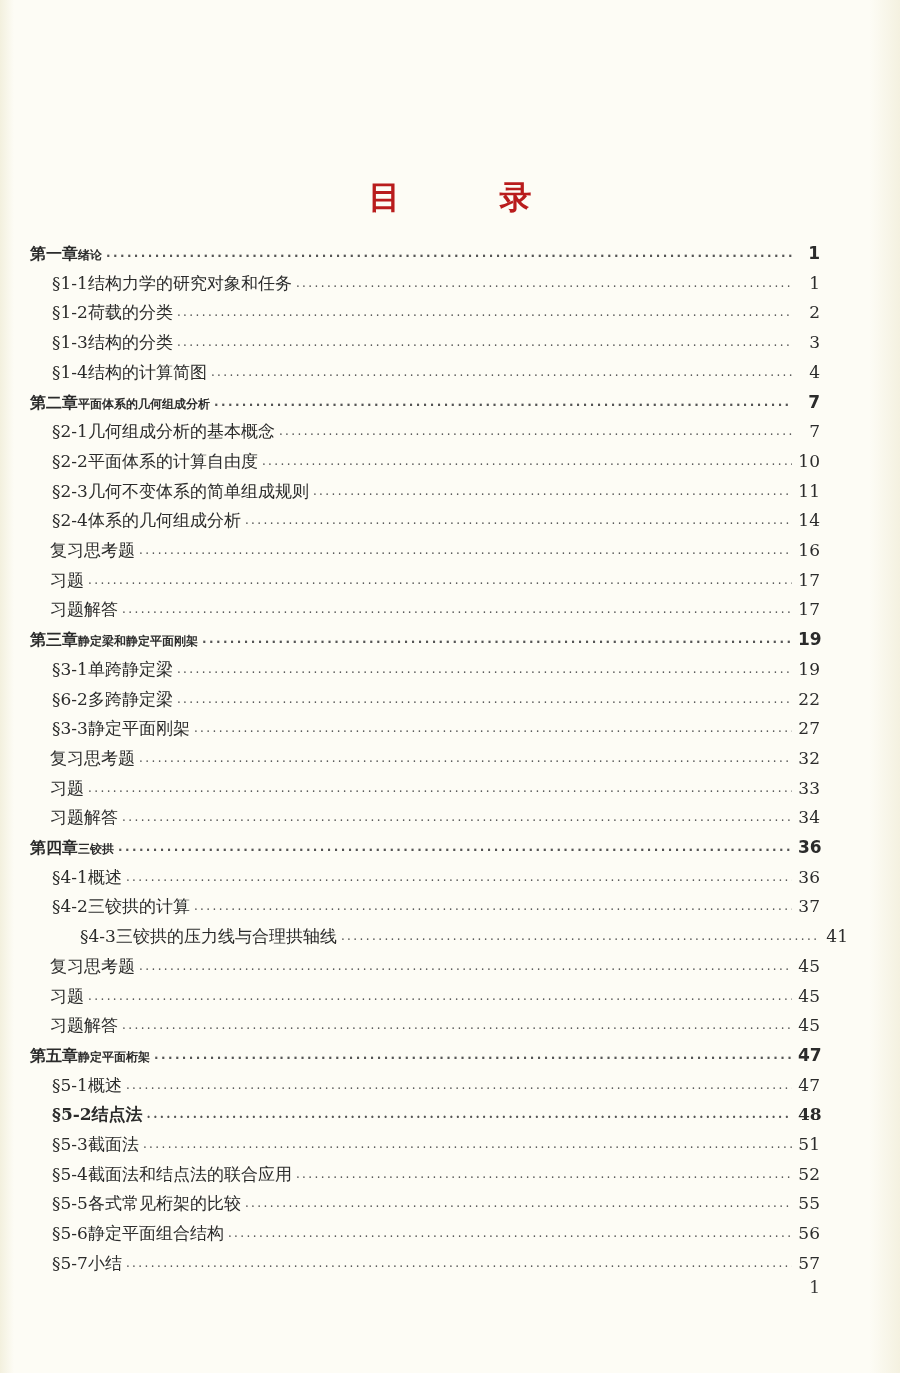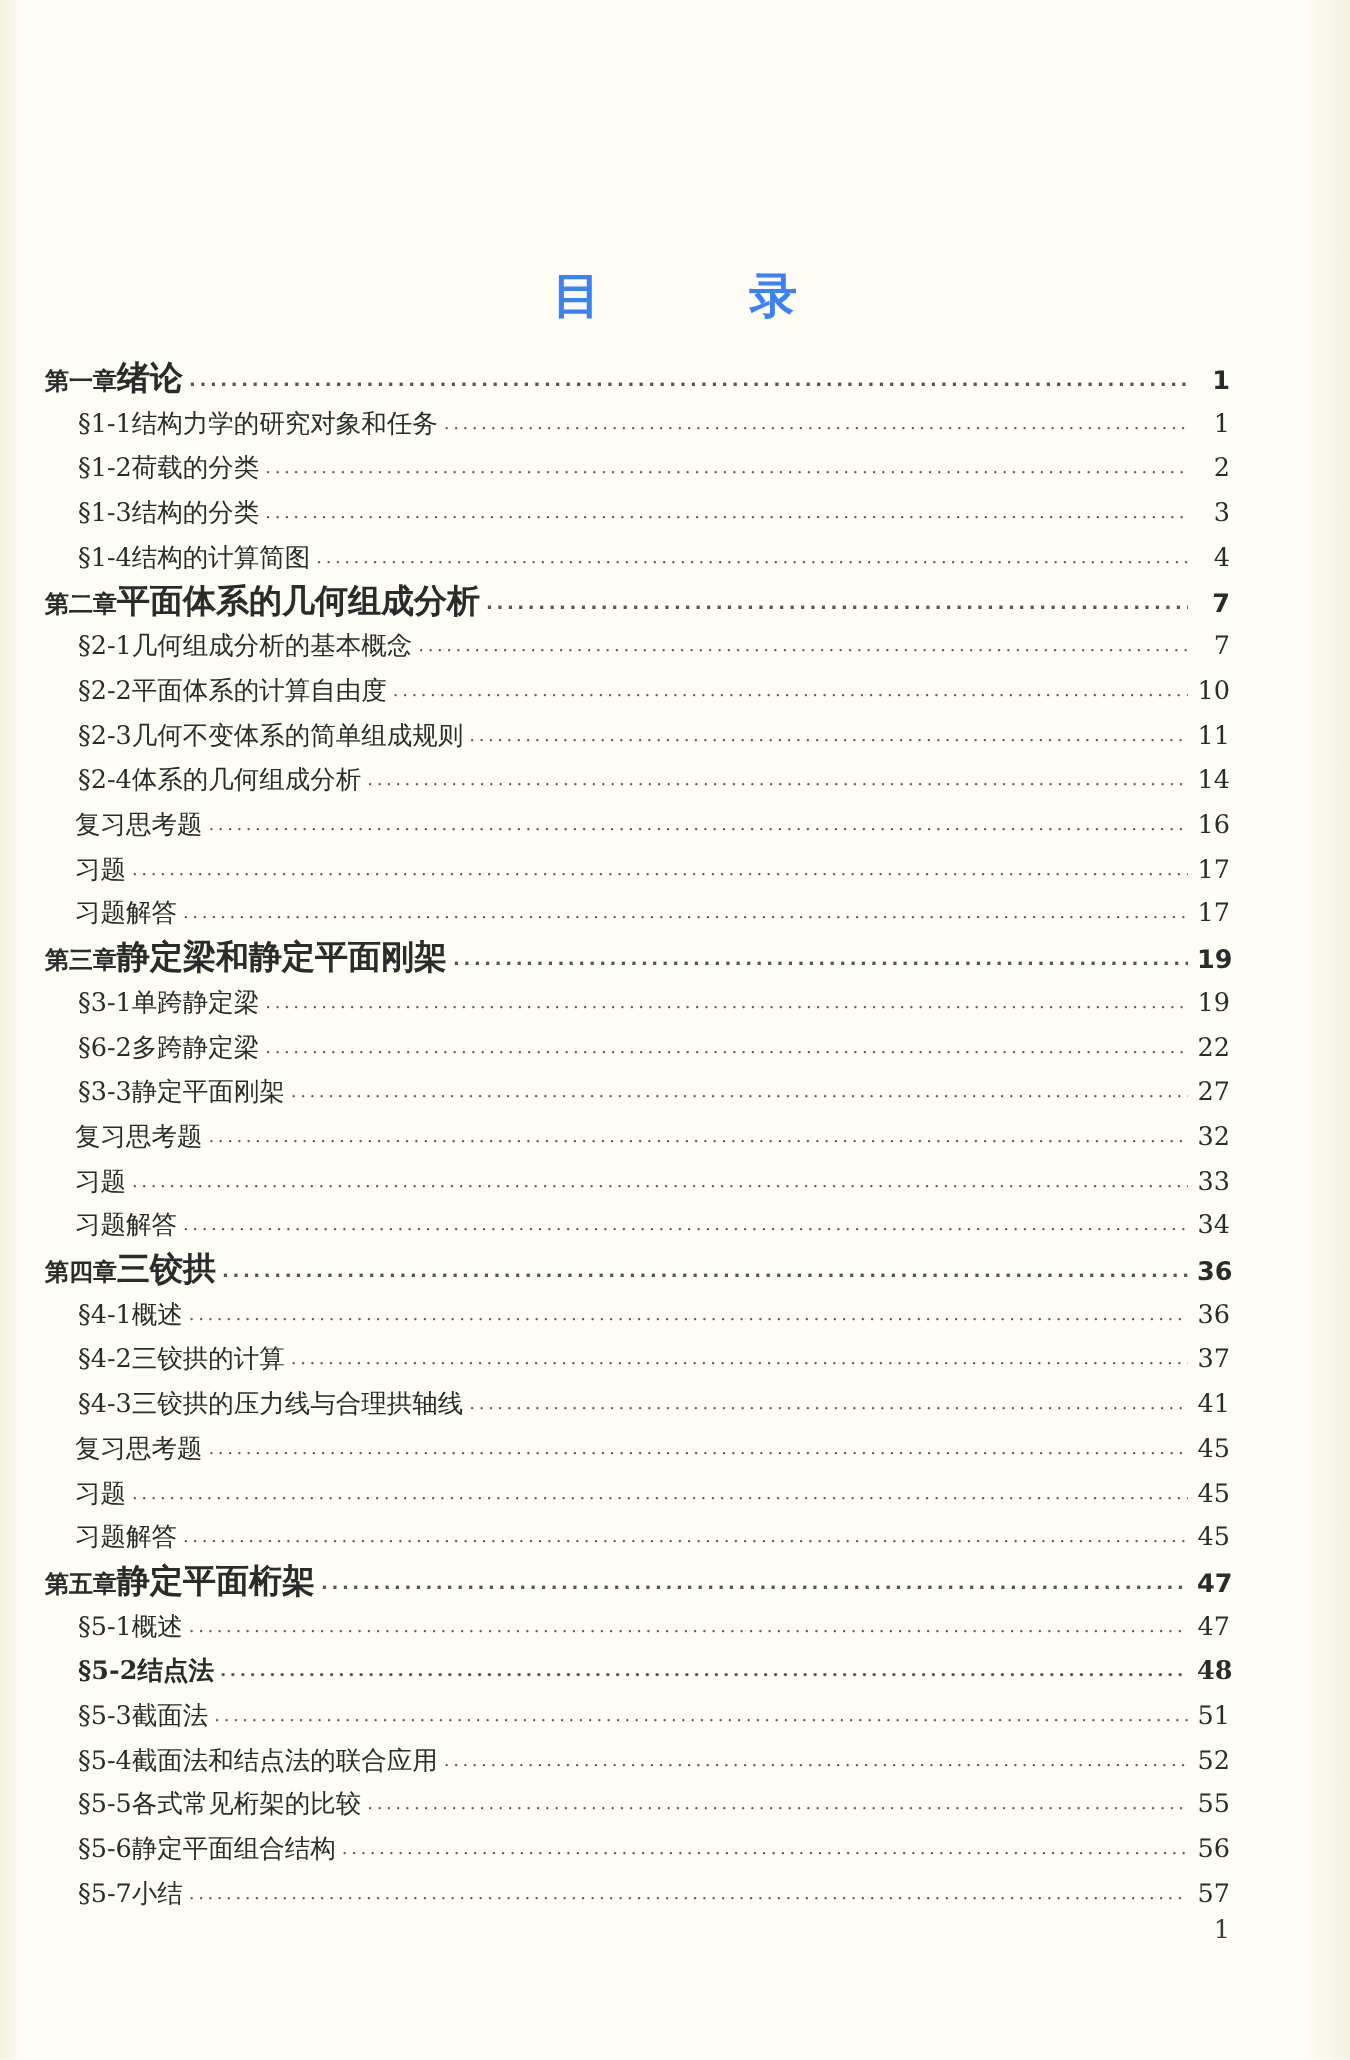--- a/index.html
+++ b/index.html
@@ -26,21 +26,21 @@
     .title {
       position: absolute;
       top: 176px;
       left: 0;
       width: 900px;
       text-align: center;
       font-family: "DejaVu Sans", "Liberation Sans", sans-serif;
       font-size: 32px;
       font-weight: bold;
       letter-spacing: 44px;
-      color: #3b82f6;
+      color: #b91c1c;
       padding-left: 44px;
       box-sizing: border-box;
     }
     .toc {
       position: absolute;
       top: 238px;
       left: 0;
       width: 900px;
     }
     .row {
@@ -79,21 +79,21 @@
       font-size: 17px;
     }
     .row.chapter {
       left: 30px;
       width: 790px;
       font-family: "DejaVu Sans", "Liberation Sans", sans-serif;
       font-weight: bold;
       font-size: 16px;
     }
     .row.chapter .num { width: 78px; font-size: 16px; }
-    .row.chapter .label { font-size: 22px; }
+    .row.chapter .label { font-size: 12px; }
     .row.section {
       left: 52px;
       width: 768px;
     }
     .row.section .num { width: 66px; }
     .row.extra {
       left: 50px;
       width: 770px;
     }
     .footer-page {
@@ -240,21 +240,21 @@
       <span class="label">概述</span>
       <span class="leader"></span>
       <span class="page">36</span>
     </div>
     <div class="row section" style="top: 653.4px;">
       <span class="num">§4-2</span>
       <span class="label">三铰拱的计算</span>
       <span class="leader"></span>
       <span class="page">37</span>
     </div>
-    <div class="row section" style="top: 683.1px;">
+    <div class="row section" style="top: 683.1px; margin-left: 28px;">
       <span class="num">§4-3</span>
       <span class="label">三铰拱的压力线与合理拱轴线</span>
       <span class="leader"></span>
       <span class="page">41</span>
     </div>
     <div class="row extra" style="top: 712.8px;">
       <span class="label">复习思考题</span>
       <span class="leader"></span>
       <span class="page">45</span>
     </div>

